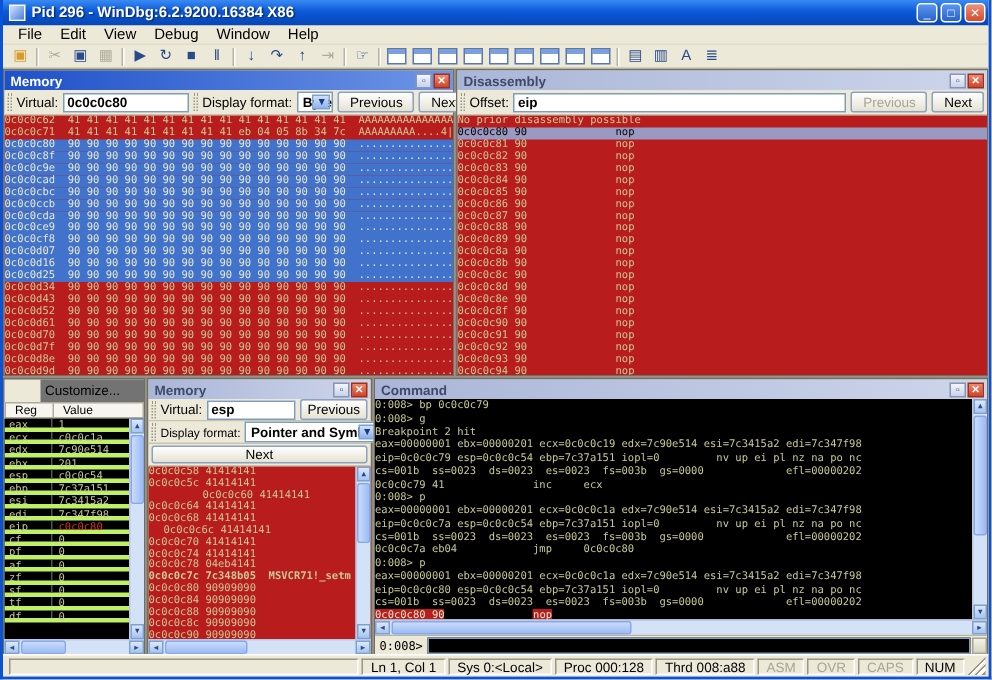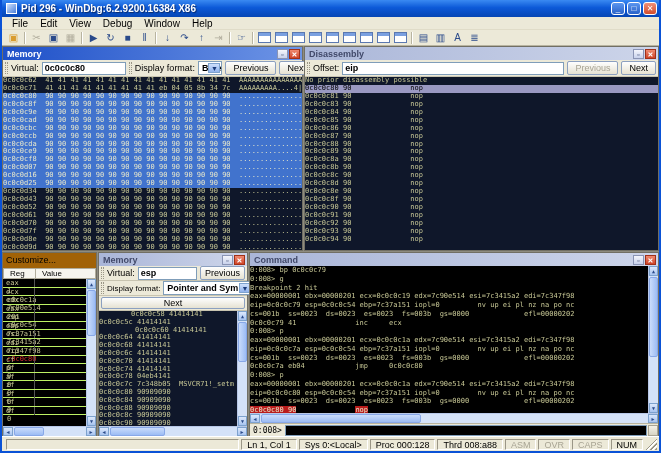--- a/index.html
+++ b/index.html
@@ -41,33 +41,33 @@
   .grip{width:3px;height:12px;border-left:1px dotted #9a9686;border-right:1px dotted #9a9686;flex:none;}
   .lbl{font-size:9px;color:#000;white-space:nowrap;}
   .xp-input{height:13px;border:1px solid #7f9db9;background:#fff;font-family:"Liberation Sans",sans-serif;
     font-size:9px;font-weight:bold;padding:0 2px;color:#000;}
   .xp-btn{height:14px;border:1px solid #8ca0c0;border-radius:2px;background:linear-gradient(#fefefe,#e6e2d2);
     font-family:"Liberation Sans",sans-serif;font-size:9px;padding:0 7px;color:#000;}
   .xp-btn.dis{color:#a8a494;}
   .xp-select{height:14px;border:1px solid #7f9db9;background:#fff;display:flex;align-items:center;font-size:9px;font-weight:bold;padding-left:3px;position:relative;}
   .xp-select .arrow{position:absolute;right:1px;top:1px;bottom:1px;width:12px;
     background:linear-gradient(#cfe0fc,#8fb2ec);border:1px solid #7da2ce;color:#1a3a7a;font-size:7px;line-height:10px;text-align:center;}
-  .content{flex:1;background:#0f172a;overflow:hidden;position:relative;
+  .content{flex:1;background:#b91c1c;overflow:hidden;position:relative;
     font-family:"DejaVu Sans Mono",monospace;font-size:7px;color:#c8c896;}
   .mem-row{white-space:pre;line-height:7.95px;height:7.95px;}
   .mem-row.sel{background:#4173cd;color:#e8e8cc;}
   .dis-line{white-space:pre;line-height:7.95px;height:7.95px;}
   .dis-line.cur{background:#9a99c2;color:#000;}
   
-  .customize{height:15px;flex:none;font-size:9px;padding:2px 0 0 3px;background:#a16207;color:#000;}
+  .customize{height:15px;flex:none;font-size:9px;padding:2px 0 0 3px;background:#737373;color:#000;margin-left:24px;}
   .reg-head{height:11px;flex:none;display:flex;background:#f6f5ef;border:1px solid #b0ac9c;font-size:8px;color:#000;}
   .reg-head span{padding-left:6px;}
   .reg-head .c1{width:32px;border-right:1px solid #b0ac9c;}
   .reg-body{flex:1;background:#000;overflow:hidden;font-family:"DejaVu Sans Mono",monospace;font-size:7px;color:#c8c896;}
-  .reg-row{display:flex;height:8.5px;line-height:8.2px;border-bottom:1px solid #bef264;flex-direction:column;}
+  .reg-row{display:flex;height:8.5px;line-height:8.2px;border-bottom:3px solid #bef264;}
   .reg-row .rn{width:32px;padding-left:3px;border-right:1px solid #555;flex:none;}
   .reg-row .rv{padding-left:4px;white-space:nowrap;}
   .reg-row .rv.red{color:#d83030;}
   
   .vscroll{position:absolute;top:0;right:0;bottom:0;width:10px;background:#d4e2f8;border-left:1px solid #b8c8e8;}
   .vscroll .sb-btn{position:absolute;left:0;right:0;height:10px;background:linear-gradient(#dce8fc,#a8c4f0);
     border:1px solid #7da2ce;color:#2a4a8a;font-size:5px;line-height:8px;text-align:center;}
   .vscroll .up{top:0;} .vscroll .down{bottom:0;}
   .vscroll .thumb{position:absolute;left:0;right:0;background:linear-gradient(90deg,#cadcfb,#9cbcf4);border:1px solid #88a8e8;border-radius:2px;}
   .hscroll{height:10px;flex:none;position:relative;background:#d4e2f8;border-top:1px solid #b8c8e8;}
@@ -210,20 +210,21 @@
         <span class="grip"></span>
         <span class="lbl">Offset:</span>
         <input class="xp-input" style="flex: 1 1 0%;" value="eip">
         <button class="xp-btn dis">Previous</button>
         <button class="xp-btn">Next</button>
       </div>
       <div class="content" id="disasm-content">
           <div class="dis-line">No prior disassembly possible</div>
           <div class="dis-line cur">0c0c0c80 90              nop</div>
           <div class="dis-line">0c0c0c81 90              nop</div>
+          <div class="dis-line">0c0c0c82 90              nop</div>
           <div class="dis-line">0c0c0c83 90              nop</div>
           <div class="dis-line">0c0c0c84 90              nop</div>
           <div class="dis-line">0c0c0c85 90              nop</div>
           <div class="dis-line">0c0c0c86 90              nop</div>
           <div class="dis-line">0c0c0c87 90              nop</div>
           <div class="dis-line">0c0c0c88 90              nop</div>
           <div class="dis-line">0c0c0c89 90              nop</div>
           <div class="dis-line">0c0c0c8a 90              nop</div>
           <div class="dis-line">0c0c0c8b 90              nop</div>
           <div class="dis-line">0c0c0c8c 90              nop</div>
@@ -340,30 +341,30 @@
         <span class="xp-select" style="flex:1;">
           <span style="white-space:nowrap;overflow:hidden;">Pointer and Symbol</span>
           <span class="arrow">▼</span>
         </span>
       </div>
       <div class="pane-toolbar" style="height:15px;">
         <button class="xp-btn" style="flex:1;height:12px;">Next</button>
       </div>
       <div class="content" id="mem2-content">
 
-      <div class="mem-row" style="line-height: 7.8px; height: 7.8px; padding-left: 32px;">0c0c0c58 41414141</div>
+      <div class="mem-row" style="line-height: 7.8px; height: 7.8px;">0c0c0c58 41414141</div>
           <div class="mem-row" style="line-height: 7.8px; height: 7.8px;">0c0c0c5c 41414141</div>
           <div class="mem-row" style="line-height: 7.8px; height: 7.8px; padding-left: 36px;">0c0c0c60 41414141</div>
           <div class="mem-row" style="line-height: 7.8px; height: 7.8px;">0c0c0c64 41414141</div>
           <div class="mem-row" style="line-height: 7.8px; height: 7.8px;">0c0c0c68 41414141</div>
-          <div class="mem-row" style="line-height: 7.8px; height: 7.8px;">0c0c0c6c 41414141</div>
+          <div class="mem-row" style="line-height: 7.8px; height: 7.8px; padding-left: 10px;">0c0c0c6c 41414141</div>
           <div class="mem-row" style="line-height: 7.8px; height: 7.8px;">0c0c0c70 41414141</div>
           <div class="mem-row" style="line-height: 7.8px; height: 7.8px;">0c0c0c74 41414141</div>
           <div class="mem-row" style="line-height: 7.8px; height: 7.8px;">0c0c0c78 04eb4141</div>
-          <div class="mem-row" style="line-height: 7.8px; height: 7.8px;">0c0c0c7c 7c348b05  MSVCR71!_setm</div>
+          <div class="mem-row" style="line-height: 7.8px; height: 7.8px; font-weight: bold;">0c0c0c7c 7c348b05  MSVCR71!_setm</div>
           <div class="mem-row" style="line-height: 7.8px; height: 7.8px;">0c0c0c80 90909090</div>
           <div class="mem-row" style="line-height: 7.8px; height: 7.8px;">0c0c0c84 90909090</div>
           <div class="mem-row" style="line-height: 7.8px; height: 7.8px;">0c0c0c88 90909090</div>
           <div class="mem-row" style="line-height: 7.8px; height: 7.8px;">0c0c0c8c 90909090</div>
           <div class="mem-row" style="line-height: 7.8px; height: 7.8px;">0c0c0c90 90909090</div>
           <div class="vscroll">
           <span class="sb-btn up">▲</span>
           <span class="thumb" style="top:11px;height:40px;"></span>
           <span class="sb-btn down">▼</span>
         </div>

